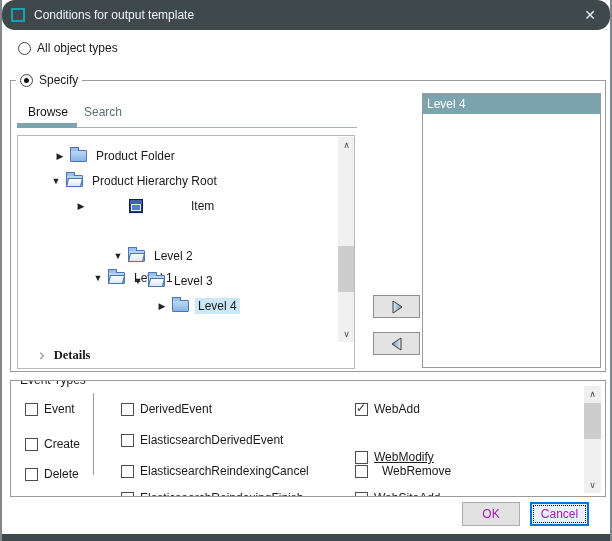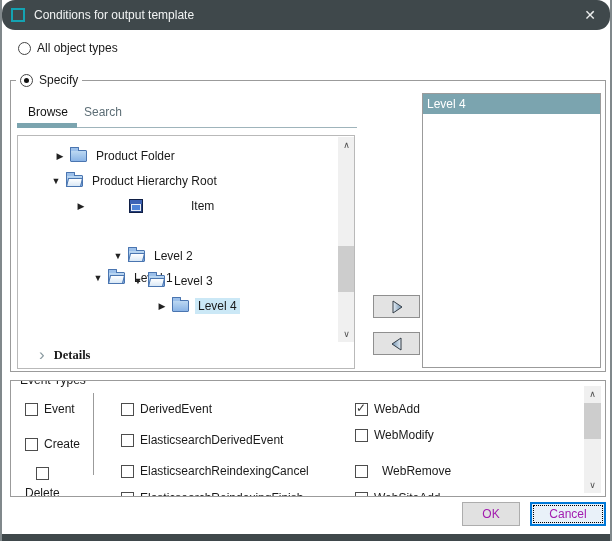--- a/index.html
+++ b/index.html
@@ -65,21 +65,21 @@
   .listbox{position:absolute;left:420px;top:93px;width:179px;height:275px;border:1px solid #9b9b9b;background:#fff;}
   .list-item-sel{height:20px;background:#7BA4AF;color:#ffffff;display:flex;align-items:center;padding-left:4px;cursor:default;}
   
   .cbrow{position:absolute;display:flex;align-items:center;gap:6px;cursor:default;white-space:nowrap;}
   .box{width:13px;height:13px;border:1px solid #4d4d4d;background:#fff;position:relative;flex:none;}
   .box.on::after{content:"✓";position:absolute;left:0px;top:-3px;font-size:12px;color:#3a3a3a;}
   .vsep{position:absolute;left:82px;top:12px;width:1px;height:82px;background:#9b9b9b;}
   
   .btn{position:absolute;height:24px;background:#e1e1e1;border:1px solid #adadad;font-family:"Liberation Sans",sans-serif;font-size:12px;color:#a21caf;display:flex;align-items:center;justify-content:center;cursor:pointer;}
   .btn-ok{left:460px;top:502px;width:58px;}
-  .btn-cancel{left:528px;top:502px;width:76px;background:#e9f1f9;border:2px solid #0078D7;outline:1px dotted #000;outline-offset:-4px;}
+  .btn-cancel{left:528px;top:502px;width:59px;background:#e9f1f9;border:2px solid #0078D7;outline:1px dotted #000;outline-offset:-4px;}
 </style>
 </head>
 <body>
 
 <div class="dialog">
 
   <div class="titlebar">
     <span class="title-icon"></span>
     <span class="title-text">Conditions for output template</span>
     <span class="close-btn">✕</span>
@@ -189,40 +189,40 @@
     <div class="group-label gl-events">Event Types</div>
 
     <div class="cbrow" style="left:14px;top:21px;">
       <span class="box"></span>
       <span>Event</span>
     </div>
     <div class="cbrow" style="left:14px;top:56px;">
       <span class="box"></span>
       <span>Create</span>
     </div>
-    <div class="cbrow" style="left:14px;top:86px;flex-direction:column;">
+    <div class="cbrow" style="left:14px;top:86px;">
       <span class="box"></span>
       <span>Delete</span>
     </div>
 
     <div class="vsep"></div>
 
     <div class="cbrow" style="left:110px;top:21px;">
       <span class="box"></span>
       <span>DerivedEvent</span>
     </div>
     <div class="cbrow" style="left:344px;top:21px;">
       <span class="box on"></span>
       <span>WebAdd</span>
     </div>
     <div class="cbrow" style="left:110px;top:52px;">
       <span class="box"></span>
       <span>ElasticsearchDerivedEvent</span>
     </div>
-    <div class="cbrow" style="left:344px;top:47px;">
+    <div class="cbrow" style="left:344px;top:69px;text-decoration:underline;">
       <span class="box"></span>
       <span>WebModify</span>
     </div>
     <div class="cbrow" style="left:110px;top:83px;">
       <span class="box"></span>
       <span>ElasticsearchReindexingCancel</span>
     </div>
     <div class="cbrow" style="left:344px;top:83px;gap:14px;">
       <span class="box"></span>
       <span>WebRemove</span>

